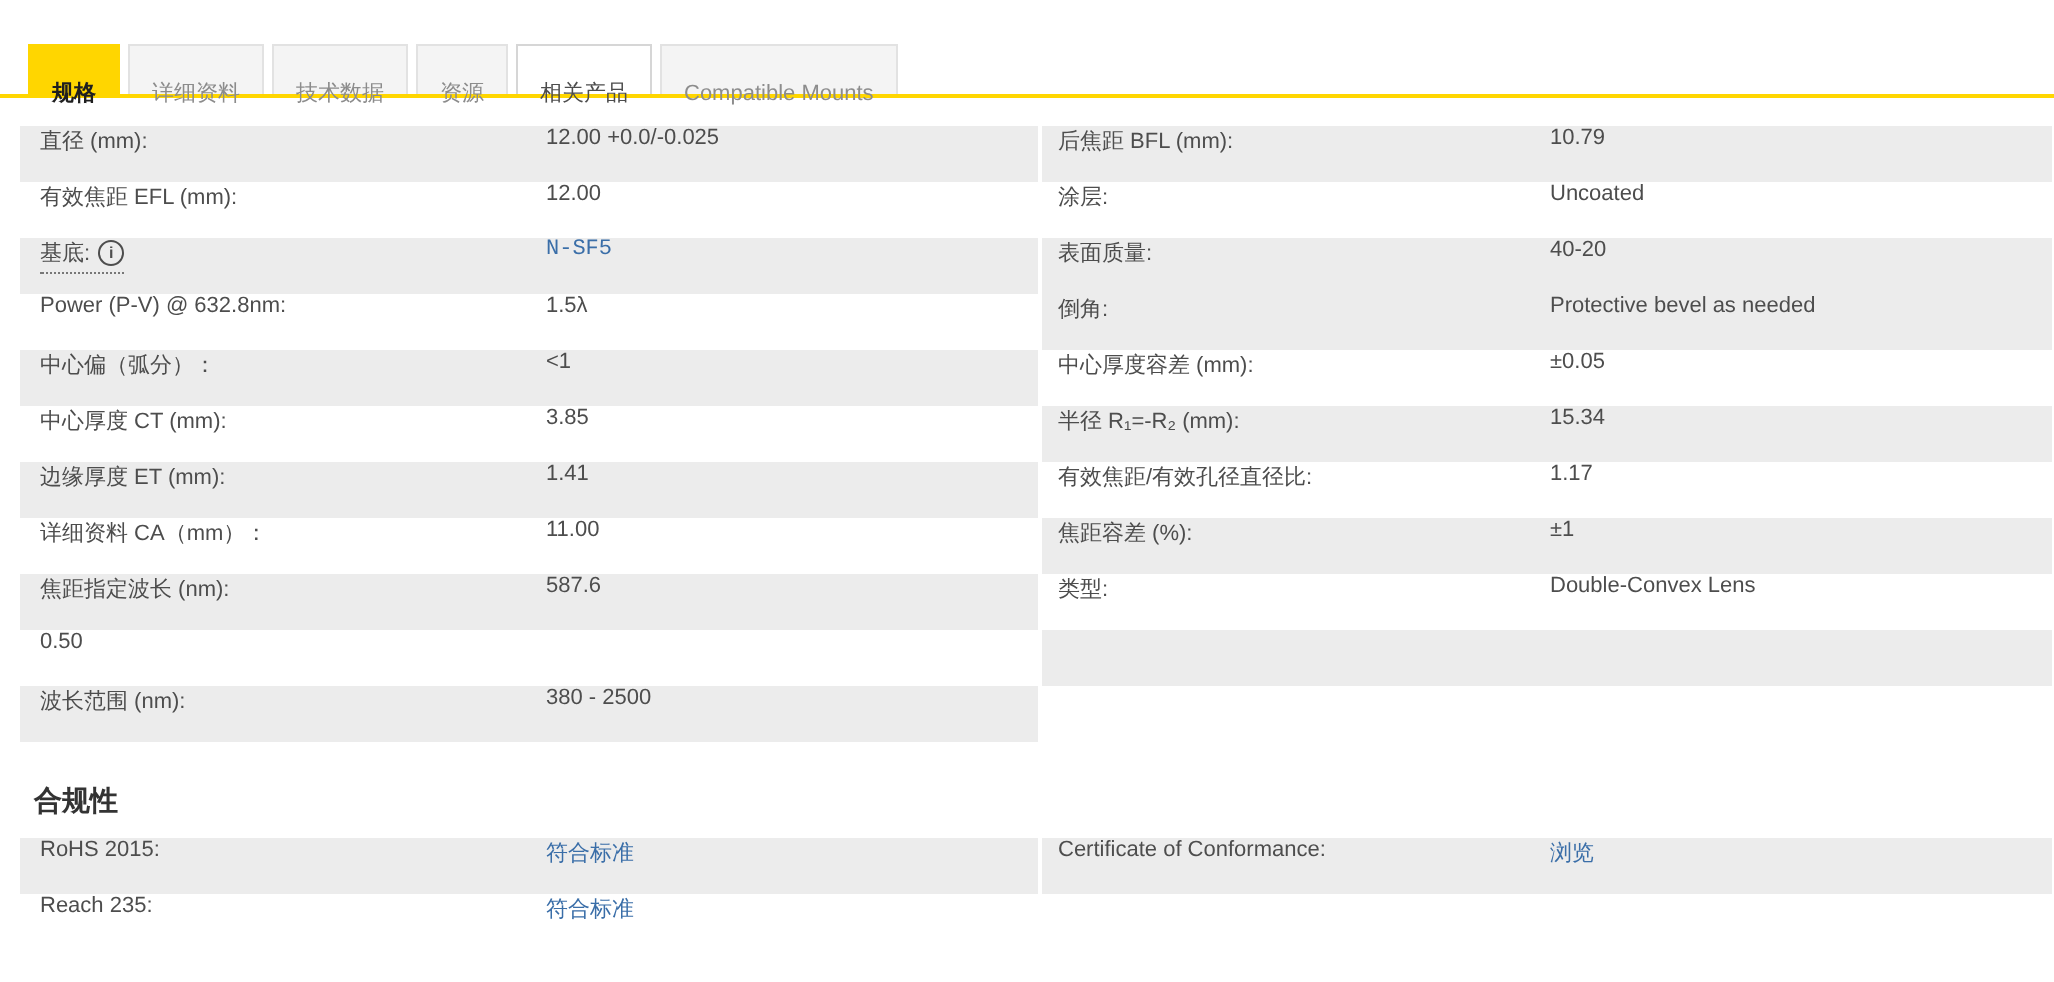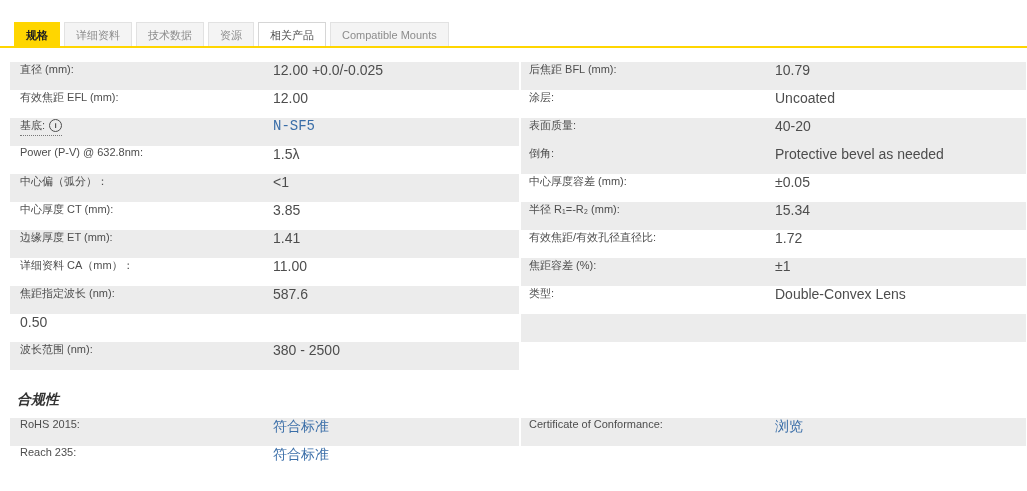--- a/index.html
+++ b/index.html
@@ -5,21 +5,21 @@
   html,body{margin:0;padding:0;background:#fff;}
   body{
     width:1027px;height:491px;overflow:hidden;
     font-family:"Liberation Sans","DejaVu Sans",sans-serif;
     color:#4d4d4d;
     position:relative;
   }
   .tabbar{padding-top:22px;position:relative;}
   .tabs{display:flex;align-items:flex-end;margin-left:14px;gap:4px;position:relative;z-index:2;}
   .tab{
-    height:24px;line-height:24px;padding:0 11px;font-size:11px;
+    height:24px;line-height:24px;padding:12px 11px;font-size:11px;
     background:#f4f4f4;border:1px solid #e2e2e2;border-bottom:none;
     color:#8c8c8c;cursor:pointer;white-space:nowrap;box-sizing:border-box;
   }
   .tab.active{
     background:var(--accent,#ffd600);border-color:var(--accent,#ffd600);
     color:#1f1f1f;font-weight:bold;
   }
   .tab.white{background:#ffffff;border-color:#d6d6d6;color:#4d4d4d;}
   .tab-underline{height:2px;background:var(--accent,#ffd600);width:100%;position:relative;z-index:1;}
 
@@ -27,32 +27,31 @@
   .col{display:flex;flex-direction:column;}
   .col.left{width:509px;}
   .col.right{width:505px;}
   .row{height:28px;display:flex;align-items:flex-start;box-sizing:border-box;}
   .col.left .row{padding-left:10px;}
   .col.right .row{padding-left:8px;}
   .row.shaded{background:var(--shade,#ececec);}
   .lab{font-size:11px;color:#4d4d4d;flex:none;}
   .col.left .lab{width:253px;}
   .col.right .lab{width:246px;}
-  .val{font-size:14px;color:#4d4d4d;}
+  .val{font-size:11px;color:#4d4d4d;}
   .val.link{color:var(--link,#3a6ea8);cursor:pointer;font-family:Liberation Mono, monospace;}
   .lab .dotted{border-bottom:1px dotted #777;padding-bottom:2px;display:inline-block;}
   .info-icon{
     display:inline-block;width:11px;height:11px;border:1px solid #4d4d4d;border-radius:50%;
     font-size:8px;line-height:11px;text-align:center;margin-left:4px;
     font-weight:bold;vertical-align:1px;cursor:pointer;
   }
   .section-heading{
     font-size:14px;font-weight:bold;color:#333;
     margin:21px 0 9px 17px;
-    font-style:italic;
   }
   .compliance .pair-table{margin-top:0;}
 </style>
 </head>
 <body>
 
 <div class="tabbar">
   <div class="tabs" id="tabs">
       <div class="tab active">规格</div>
       <div class="tab">详细资料</div>
@@ -130,21 +129,21 @@
       <div class="row">
         <span class="lab">中心厚度容差 (mm):</span>
         <span class="val">±0.05</span>
       </div>
       <div class="row shaded">
         <span class="lab">半径 R₁=-R₂ (mm):</span>
         <span class="val">15.34</span>
       </div>
       <div class="row">
         <span class="lab">有效焦距/有效孔径直径比:</span>
-        <span class="val">1.72</span>
+        <span class="val">1.17</span>
       </div>
       <div class="row shaded">
         <span class="lab">焦距容差 (%):</span>
         <span class="val">±1</span>
       </div>
       <div class="row">
         <span class="lab">类型:</span>
         <span class="val">Double-Convex Lens</span>
       </div>
       <div class="row shaded">

